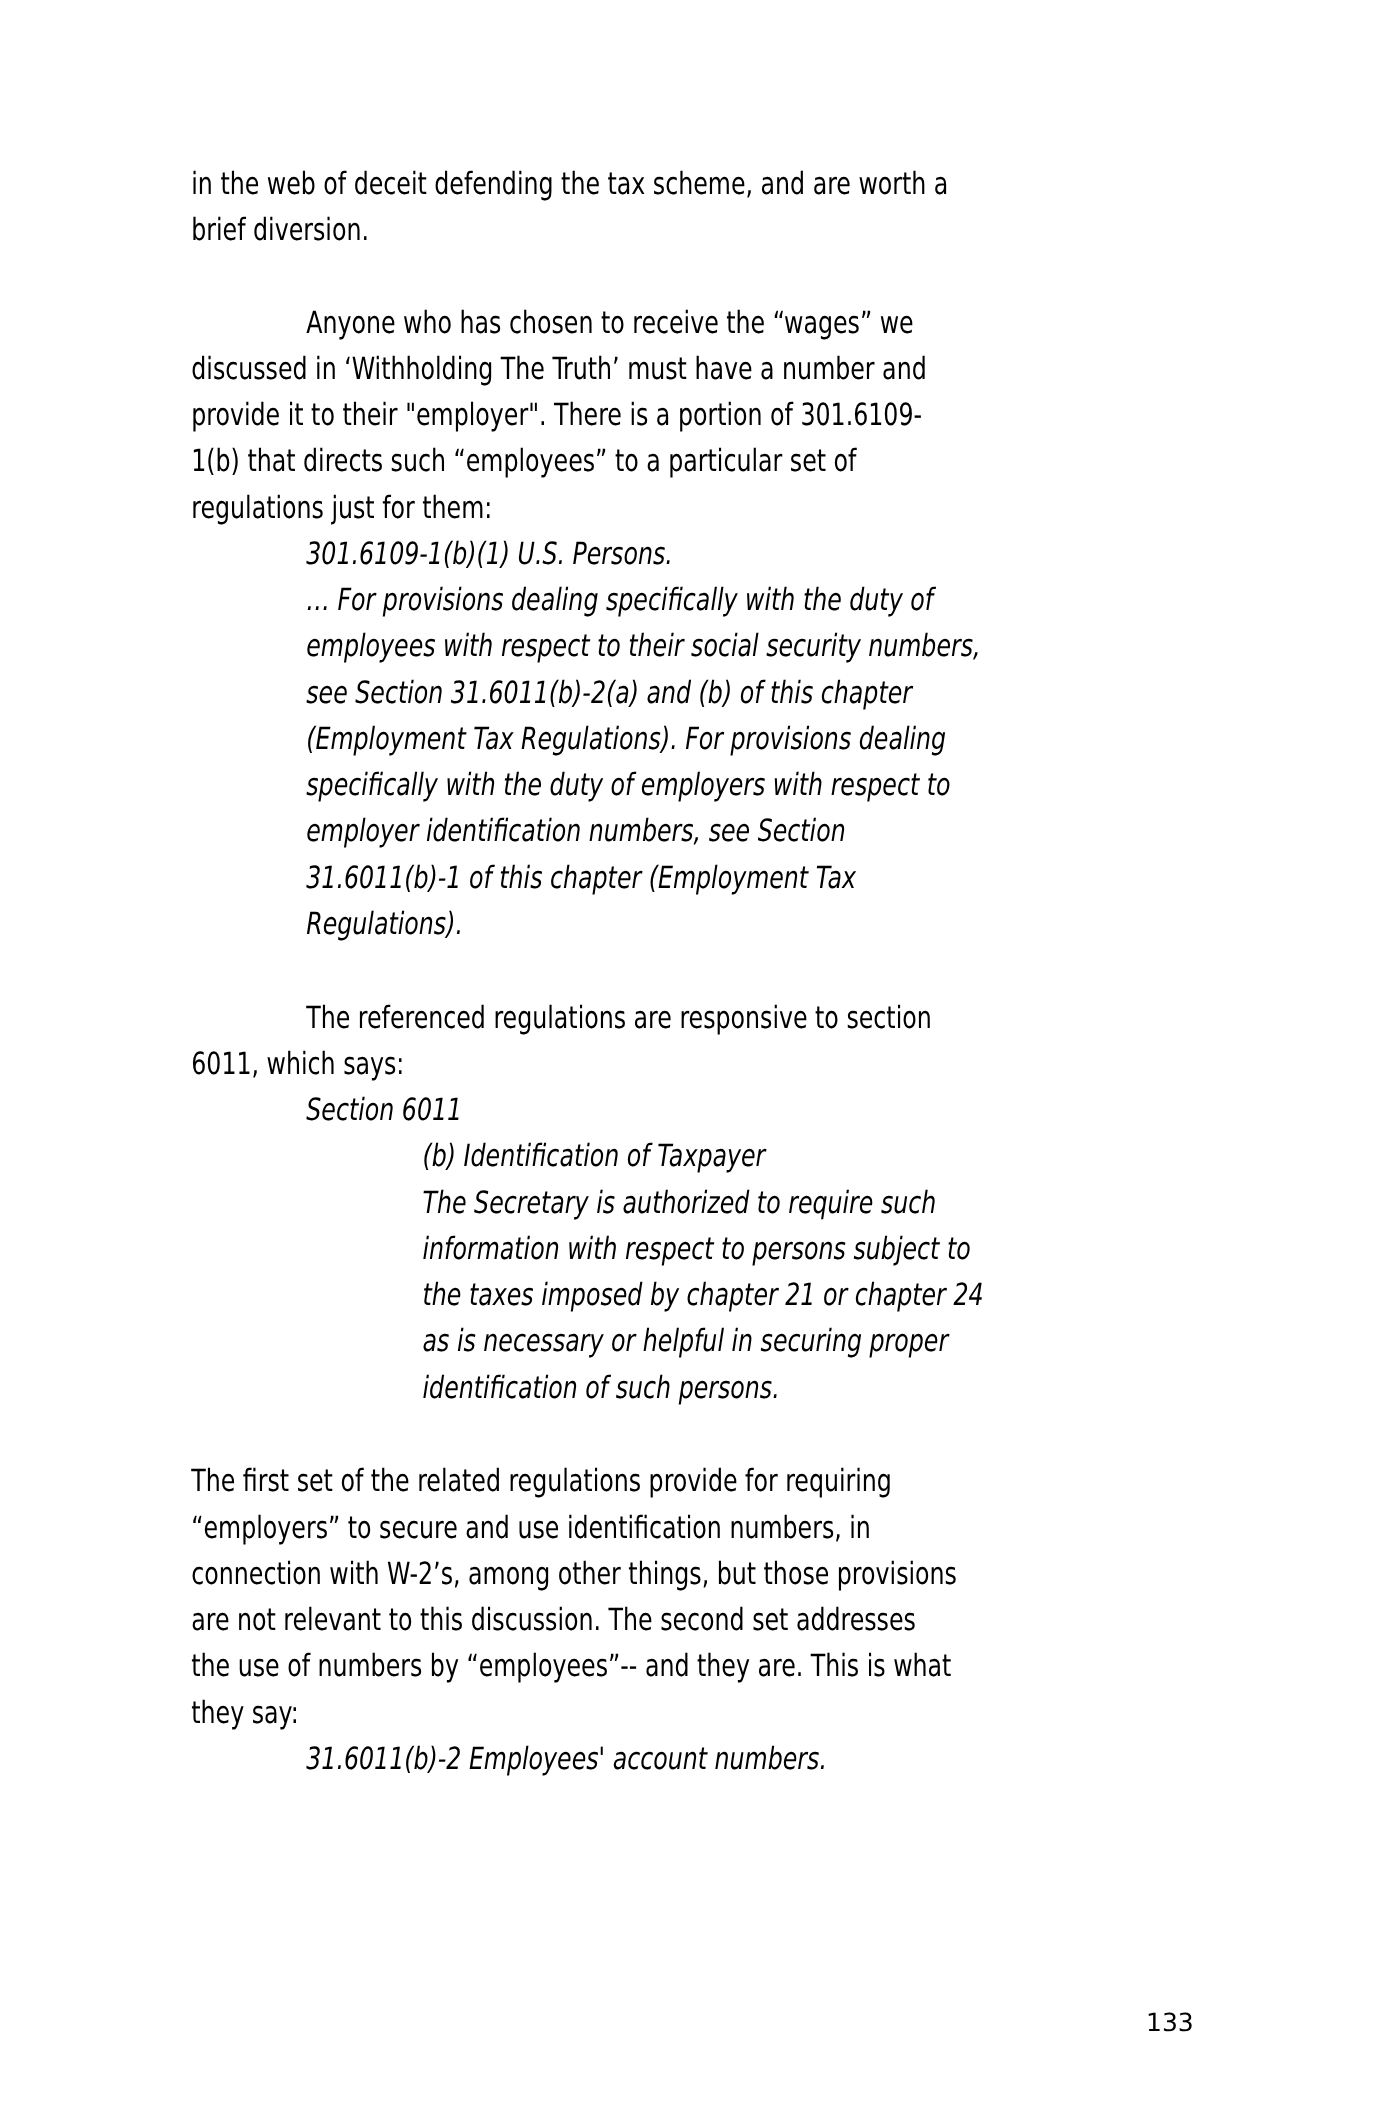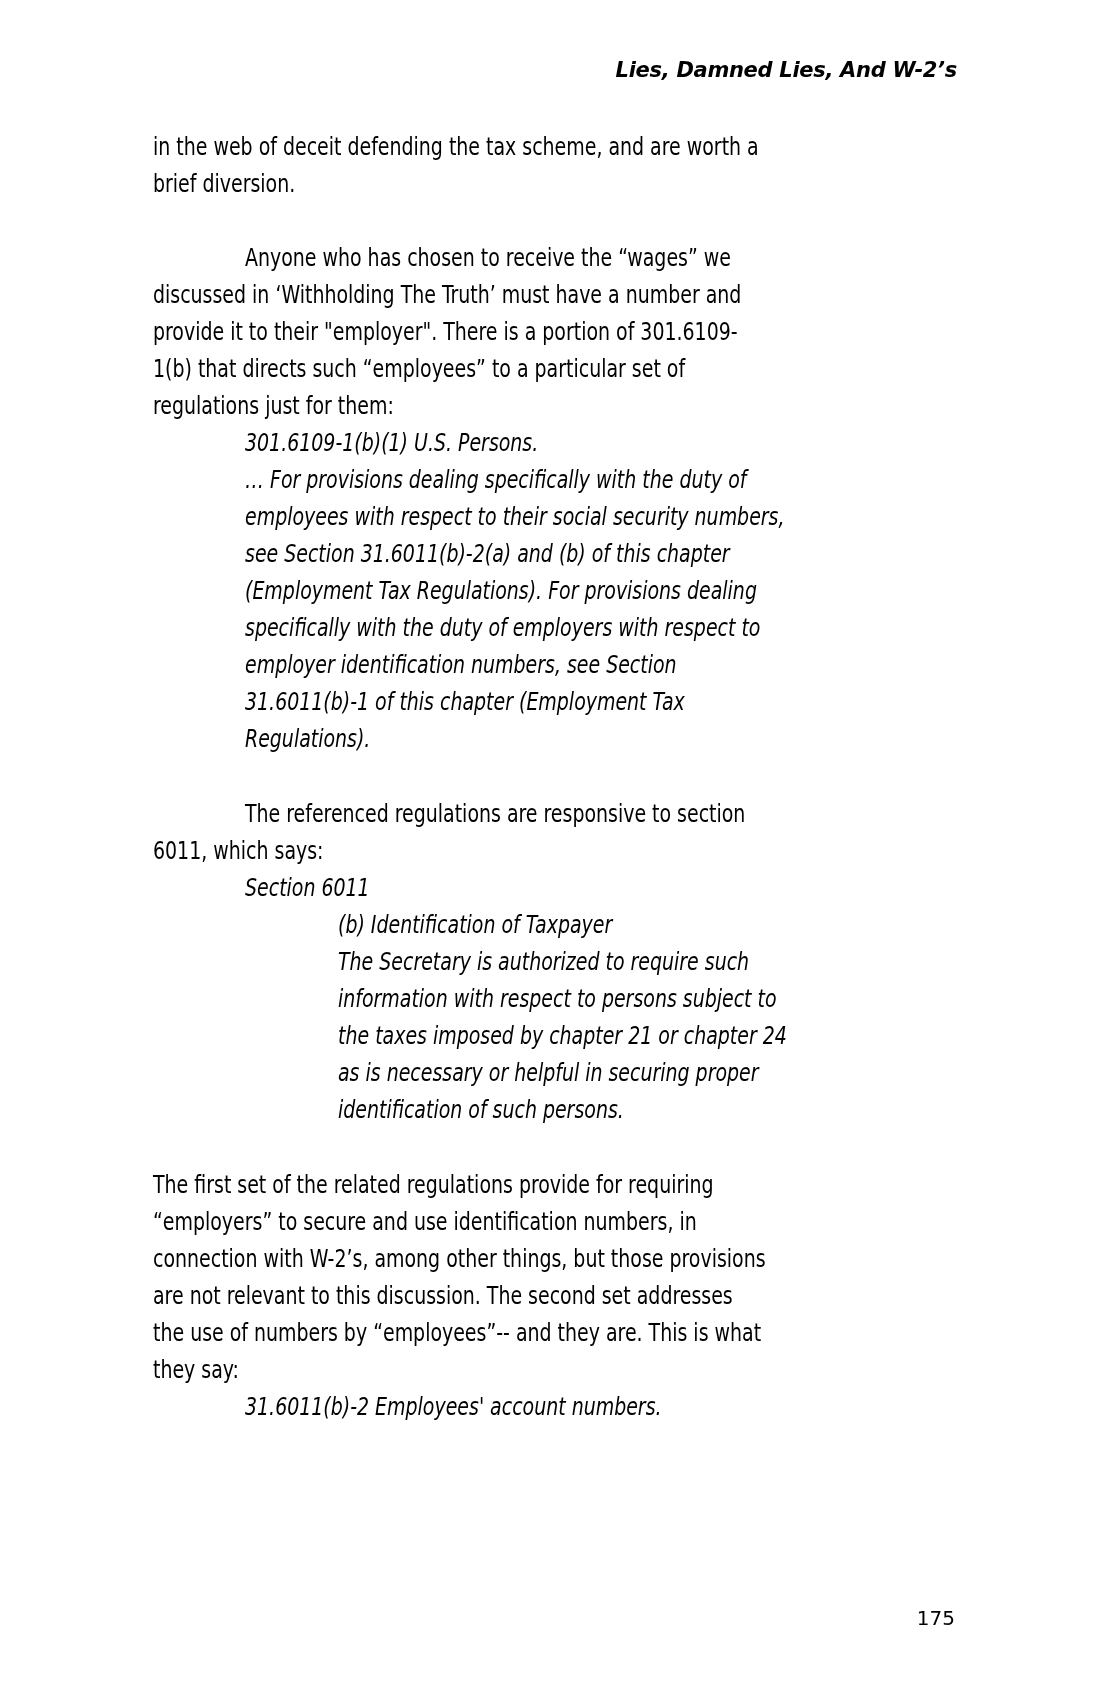--- a/index.html
+++ b/index.html
@@ -50,21 +50,20 @@
       font-family: "DejaVu Sans", sans-serif;
       font-size: 20px;
       white-space: nowrap;
     }
   </style>
 </head>
 <body>
 
 <div class="page">
 
-  <div class="running-header">Lies, Damned Lies, And W-2’s</div>
 
   <div class="line" style="left: 153px; top: 127px; transform: scaleX(0.86);">in the web of deceit defending the tax scheme, and are worth a</div>
   <div class="line" style="left: 153px; top: 164px; transform: scaleX(0.86);">brief diversion.</div>
 
   <div class="line" style="left: 245px; top: 238px; transform: scaleX(0.86);">Anyone who has chosen to receive the “wages” we</div>
   <div class="line" style="left: 153px; top: 275px; transform: scaleX(0.86);">discussed in ‘Withholding The Truth’ must have a number and</div>
   <div class="line" style="left: 153px; top: 312px; transform: scaleX(0.86);">provide it to their "employer".  There is a portion of 301.6109-</div>
   <div class="line" style="left: 153px; top: 349px; transform: scaleX(0.86);">1(b) that directs such “employees” to a particular set of</div>
   <div class="line" style="left: 153px; top: 386px; transform: scaleX(0.86);">regulations just for them:</div>
 
@@ -91,14 +90,14 @@
 
   <div class="line" style="left: 153px; top: 1165px; transform: scaleX(0.86);">The first set of the related regulations provide for requiring</div>
   <div class="line" style="left: 153px; top: 1202px; transform: scaleX(0.86);">“employers” to secure and use identification numbers, in</div>
   <div class="line" style="left: 153px; top: 1239px; transform: scaleX(0.86);">connection with W-2’s, among other things, but those provisions</div>
   <div class="line" style="left: 153px; top: 1276px; transform: scaleX(0.86);">are not relevant to this discussion.  The second set addresses</div>
   <div class="line" style="left: 153px; top: 1313px; transform: scaleX(0.86);">the use of numbers by “employees”-- and they are.  This is what</div>
   <div class="line" style="left: 153px; top: 1350px; transform: scaleX(0.86);">they say:</div>
 
   <div class="line it" style="left: 245px; top: 1387px; transform: scaleX(0.86);">31.6011(b)-2  Employees' account numbers.</div>
 
-  <div class="page-number">175</div>
+  <div class="page-number">133</div>
 </div>
 
 </body></html>

